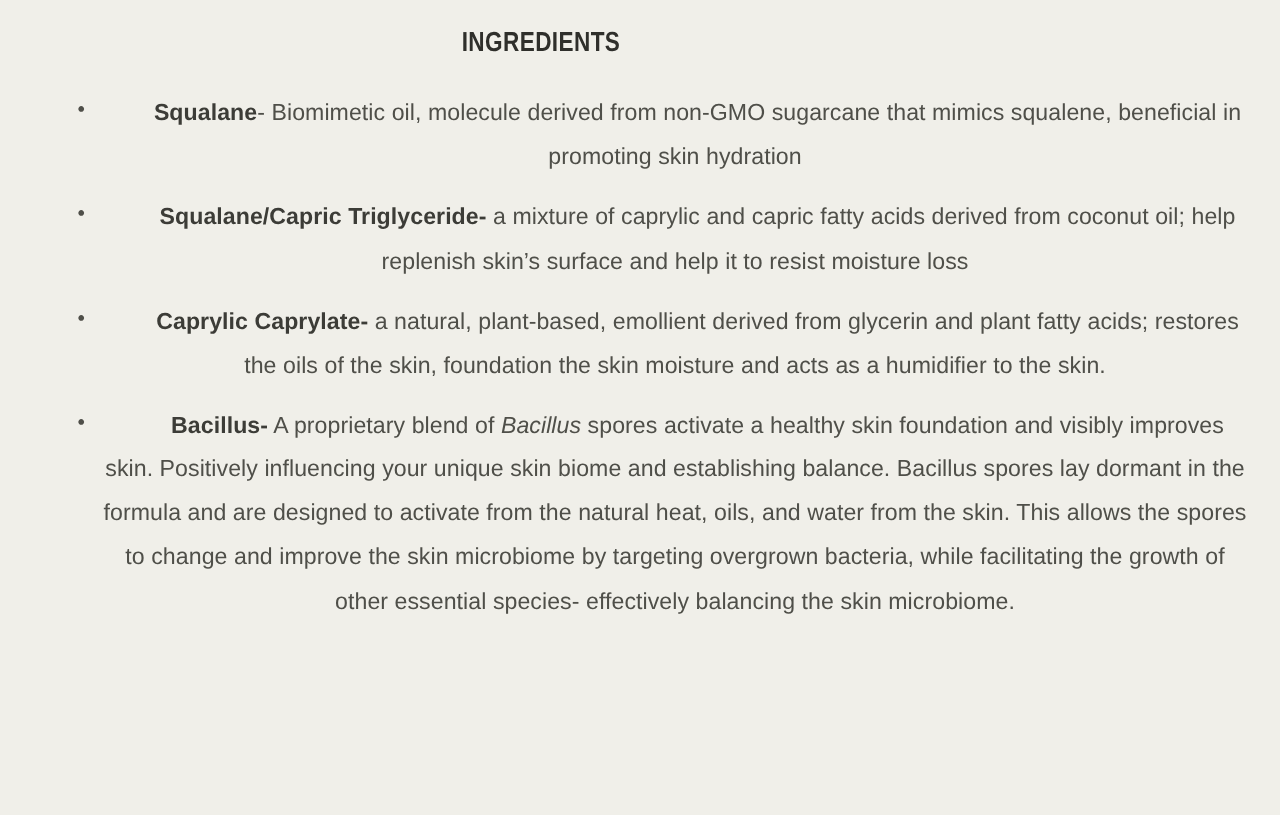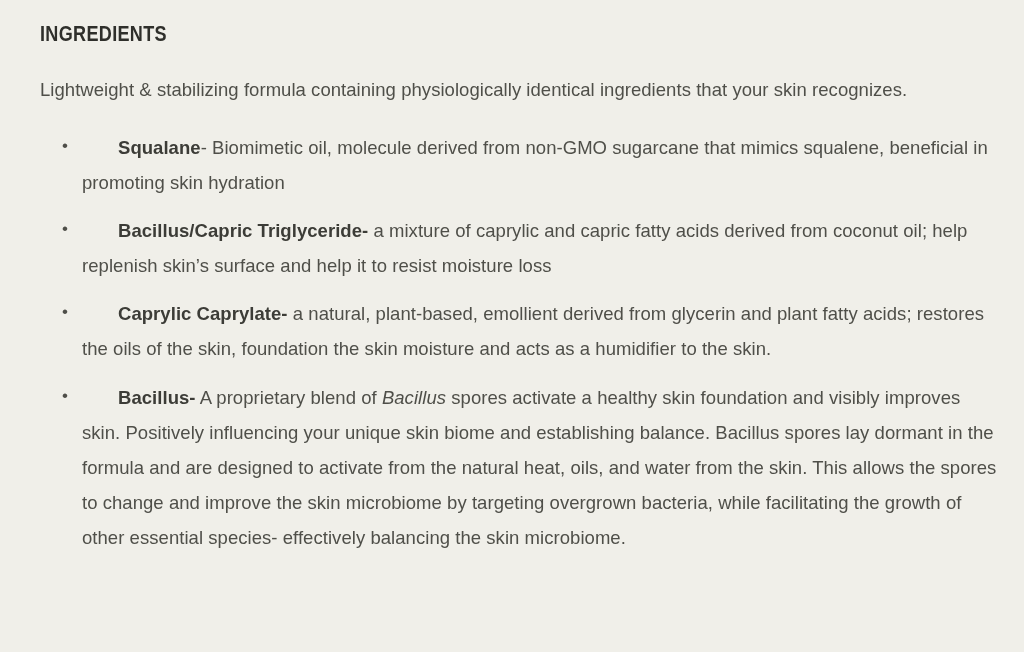--- a/index.html
+++ b/index.html
@@ -13,20 +13,21 @@
     font-family: "Liberation Sans", sans-serif;
     color: #4a4a45;
     overflow: hidden;
   }
   .page {
     box-sizing: border-box;
     width: 1024px;
     height: 524px;
     padding: 22px 26px 0 40px;
     background: #f0efe9;
+    text-align: center;
   }
   .section-title {
     font-family: "Liberation Sans", sans-serif;
     font-weight: bold;
     font-size: 22px;
     letter-spacing: 0.4px;
     color: #2f2f2b;
     text-transform: uppercase;
     transform: scaleX(0.82);
     transform-origin: left center;
@@ -76,32 +77,31 @@
     margin-top: 13px;
   }
 </style>
 </head>
 <body>
 
 <div class="page">
 
   <h2 class="section-title">INGREDIENTS</h2>
 
-  <p class="intro">Lightweight &amp; stabilizing formula containing physiologically identical ingredients that your skin recognizes.</p>
 
   <ul class="ingredient-list">
 
     <li>
       <span class="bullet">•</span>
       <span class="ing-name">Squalane</span><span>- Biomimetic oil, molecule derived from non-GMO sugarcane that mimics squalene, beneficial in promoting skin hydration</span>
     </li>
 
     <li>
       <span class="bullet">•</span>
-      <span class="ing-name">Bacillus/Capric Triglyceride-</span><span> a mixture of caprylic and capric fatty acids derived from coconut oil; help replenish skin’s surface and help it to resist moisture loss</span>
+      <span class="ing-name">Squalane/Capric Triglyceride-</span><span> a mixture of caprylic and capric fatty acids derived from coconut oil; help replenish skin’s surface and help it to resist moisture loss</span>
     </li>
 
     <li>
       <span class="bullet">•</span>
       <span class="ing-name">Caprylic Caprylate-</span><span> a natural, plant-based, emollient derived from glycerin and plant fatty acids; restores the oils of the skin, foundation the skin moisture and acts as a humidifier to the skin.</span>
     </li>
 
     <li>
       <span class="bullet">•</span>
       <span class="ing-name">Bacillus-</span><span> A proprietary blend of </span><span class="ital">Bacillus</span><span> spores activate a healthy skin foundation and visibly improves skin. Positively influencing your unique skin biome and establishing balance. Bacillus spores lay dormant in the formula and are designed to activate from the natural heat, oils, and water from the skin. This allows the spores to change and improve the skin microbiome by targeting overgrown bacteria, while facilitating the growth of other essential species- effectively balancing the skin microbiome.</span>

